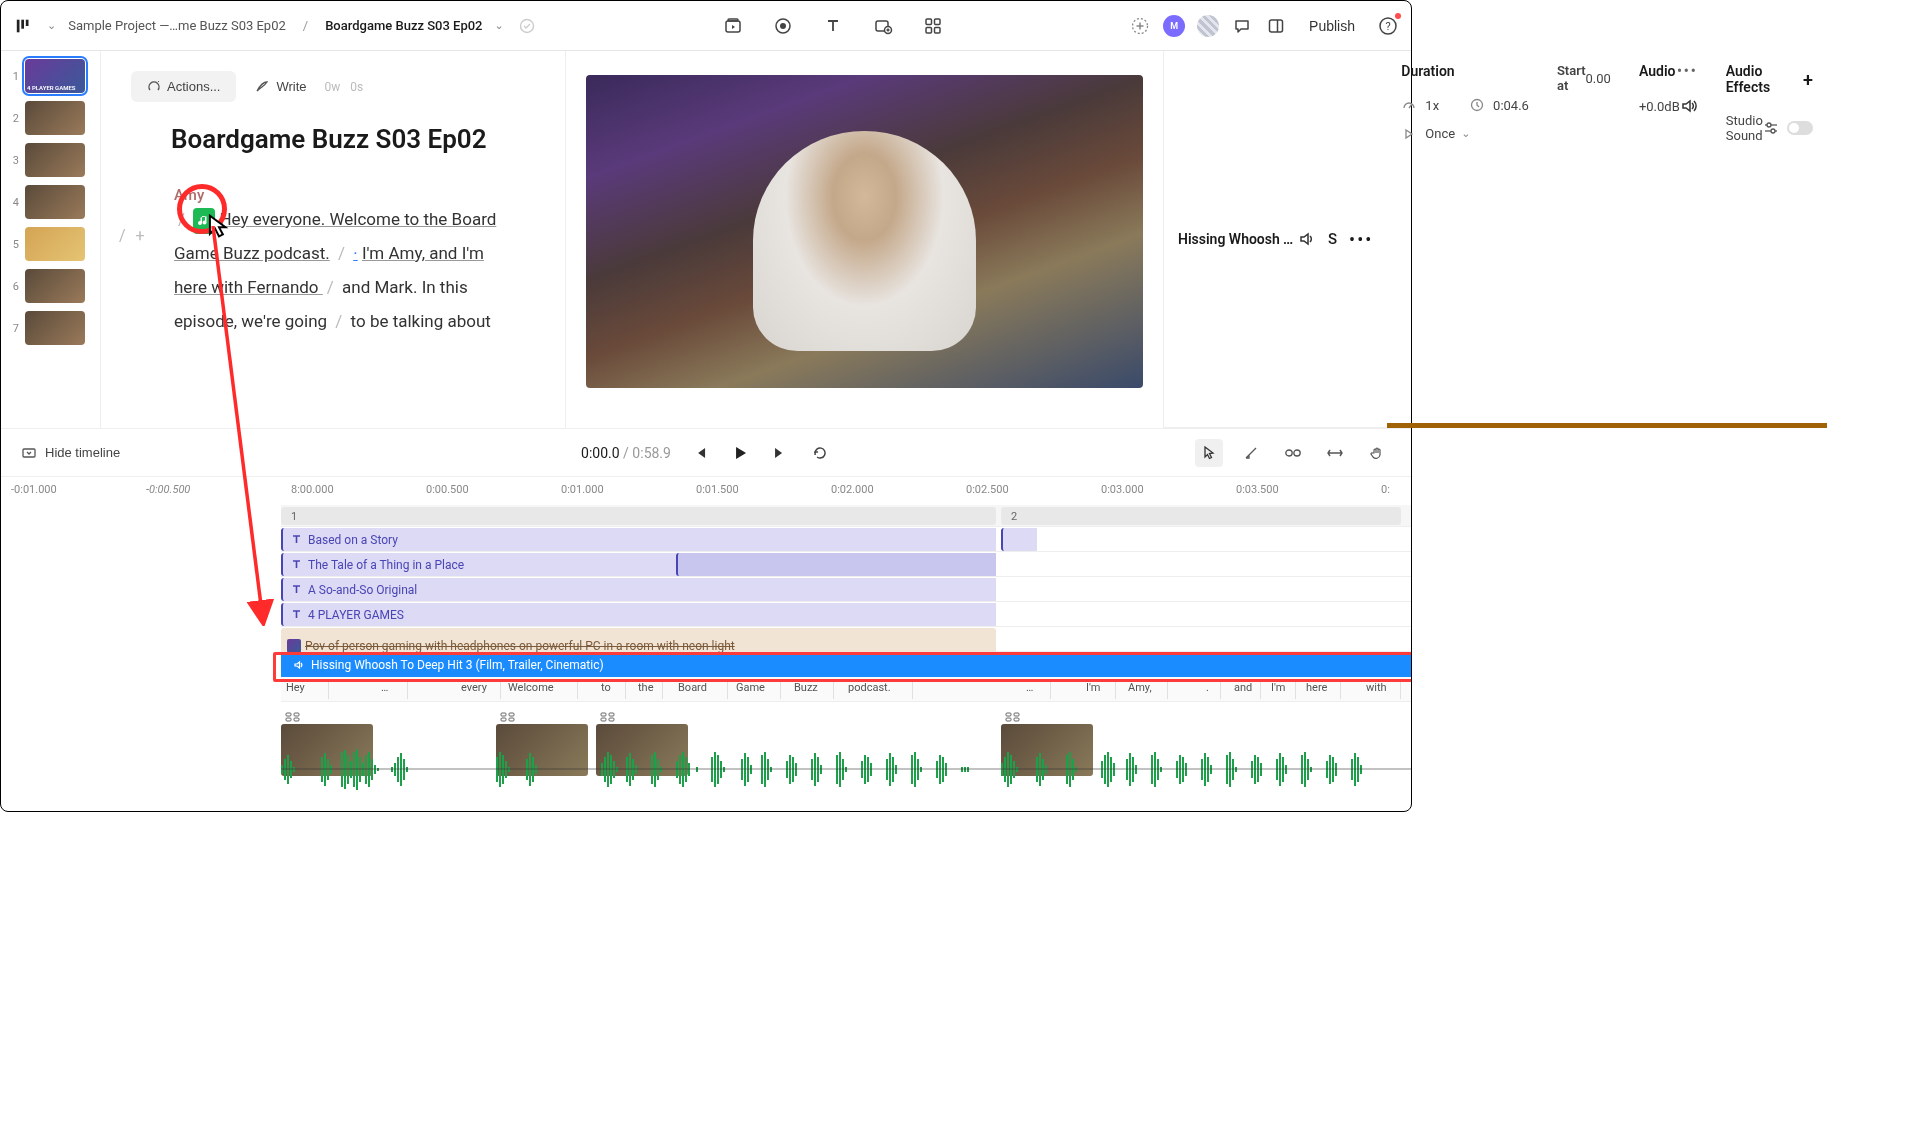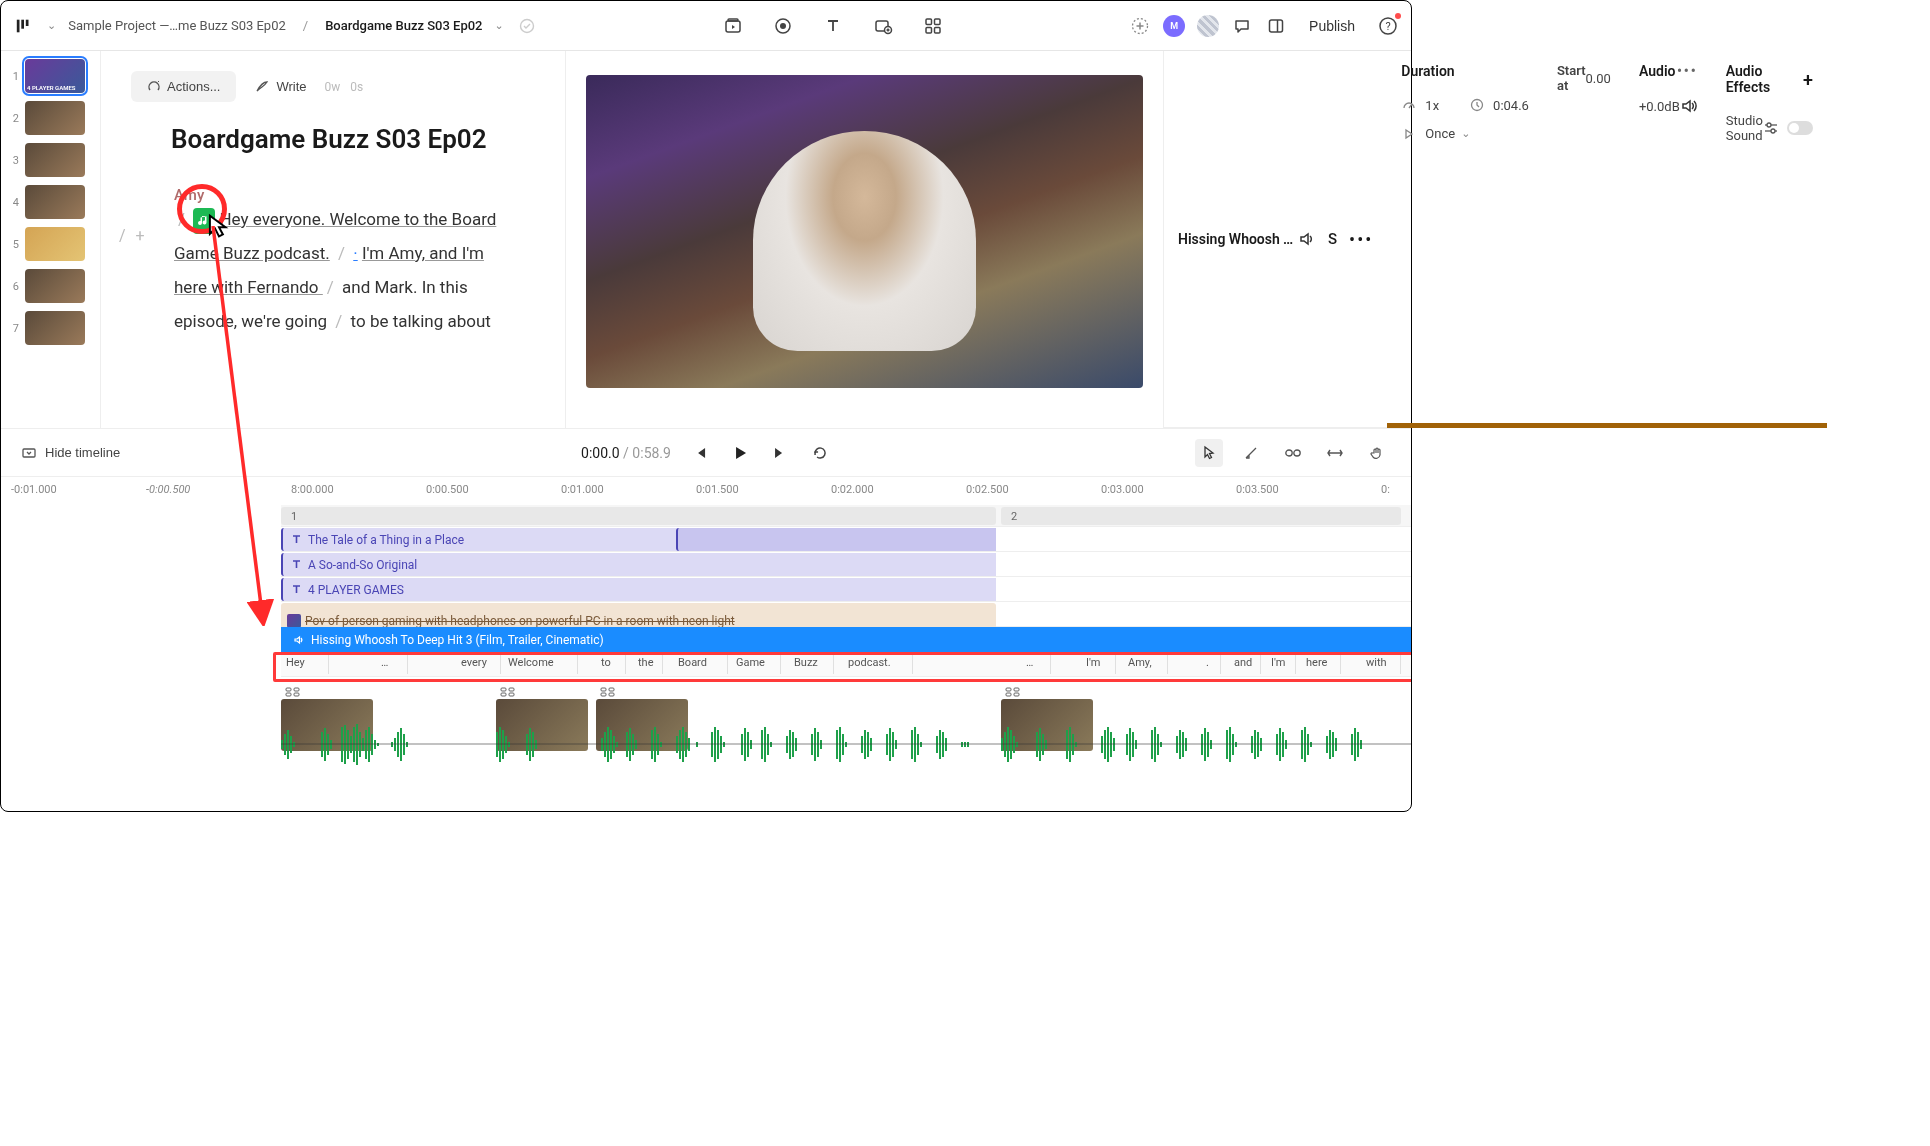--- a/index.html
+++ b/index.html
@@ -473,20 +473,29 @@
 
         <div class="scene-row">
           <div class="scene-seg" style="left:0; width:715px;">
               <span>1</span>
             </div>
           <div class="scene-seg" style="left:720px; width:400px;">
               <span>2</span>
             </div>
         </div>
 
+        <div class="text-track">
+            <div class="text-clip" style="left:0; width:715px;">
+              <svg width="11" height="11" viewBox="0 0 11 11">
+                <path d="M2 2h7M5.5 2v7" stroke="#4a45b5" stroke-width="1.6"></path>
+              </svg>
+              <span>Based on a Story</span>
+            </div>
+            <div class="text-clip short" style="left:720px;"></div>
+          </div>
         <div class="text-track">
             <div class="text-clip" style="left:0; width:715px;">
               <svg width="11" height="11" viewBox="0 0 11 11">
                 <path d="M2 2h7M5.5 2v7" stroke="#4a45b5" stroke-width="1.6"></path>
               </svg>
               <span>The Tale of a Thing in a Place</span>
             </div>
             <div class="text-clip short" style="left:395px; width:320px; background:#c8c5ef;"></div>
           </div>
         <div class="text-track">

